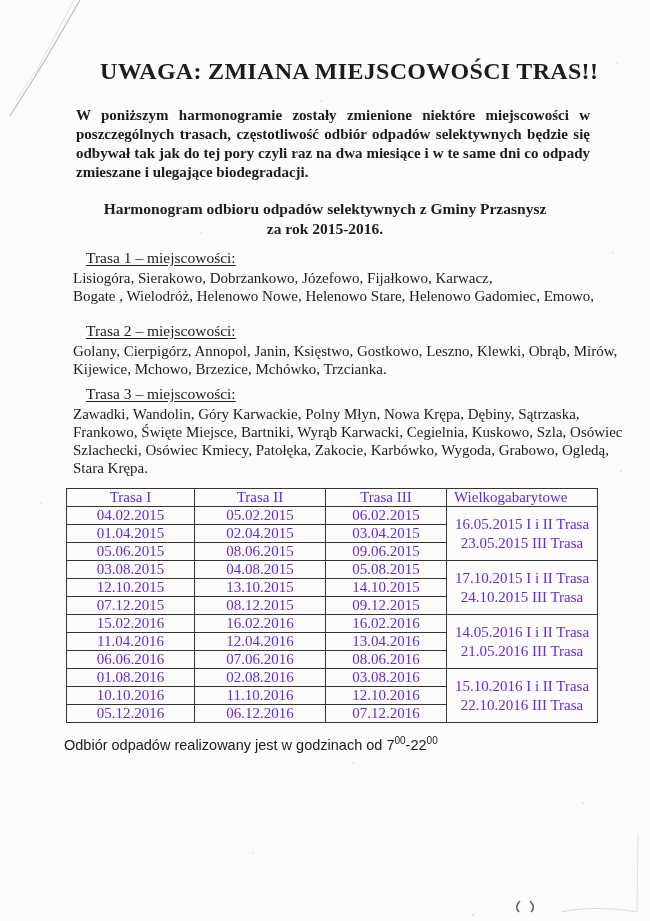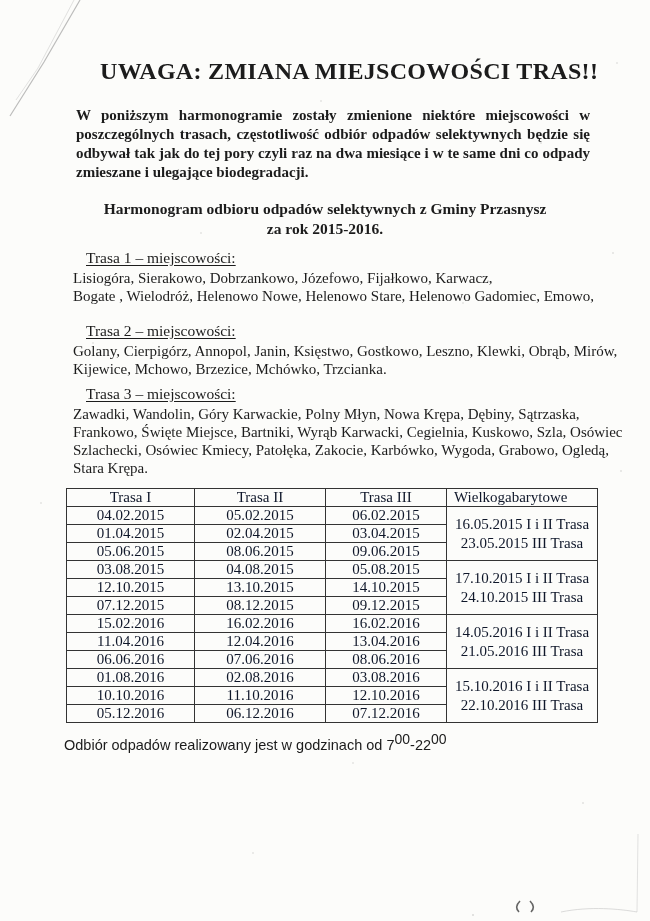--- a/index.html
+++ b/index.html
@@ -26,40 +26,40 @@
   .route-1{top:249px;} .route-2{top:322px;} .route-3{top:385px;}
   .route-heading{
     font-size:15.5px;text-decoration:underline;text-underline-offset:2px;
     margin-bottom:2px;
     margin-left:13px;
   }
   .route-line{white-space:nowrap;}
   table.schedule{
     position:absolute;left:66px;top:488px;
     border-collapse:collapse;table-layout:fixed;
-    font-size:15px;color:#0f172a;border-radius:26px;
+    font-size:15px;color:#6d28d9;border-radius:26px;
   }
   table.schedule td, table.schedule th{
     border:1px solid #333;height:16px;padding:0 2px;
     font-weight:normal;text-align:center;overflow:hidden;white-space:nowrap;
   }
   table.schedule col.c1{width:128px;}
   table.schedule col.c2{width:131px;}
   table.schedule col.c3{width:121px;}
   table.schedule col.c4{width:151px;}
   table.schedule th.bulky-header{text-align:left;padding-left:7px;}
   td.bulky-cell{vertical-align:middle;line-height:19px;}
   .footer-line{
     position:absolute;left:64px;
     font-family:"Liberation Sans", sans-serif;font-size:14.5px;color:#1b1b1b;
     white-space:nowrap;
   }
   .footer-hours{top:737px;}
   .footer-note{top:768px;font-weight:bold;}
-  .footer-line sup{font-size:14px;vertical-align:super;line-height:0;}
+  .footer-line sup{font-size:10px;vertical-align:super;line-height:0;}
   .artifacts{position:absolute;left:0;top:0;width:650px;height:921px;pointer-events:none;}
   .specks{
     position:absolute;left:0;top:0;width:2px;height:2px;background:transparent;
     box-shadow:
       320px 100px rgba(0,0,0,0.07), 540px 142px rgba(0,0,0,0.08),
       200px 232px rgba(0,0,0,0.07), 612px 252px rgba(0,0,0,0.08),
       92px 342px rgba(0,0,0,0.07),  462px 302px rgba(0,0,0,0.07),
       620px 470px rgba(0,0,0,0.08), 132px 622px rgba(0,0,0,0.07),
       352px 762px rgba(0,0,0,0.07), 582px 802px rgba(0,0,0,0.08),
       252px 852px rgba(0,0,0,0.07), 40px 502px rgba(0,0,0,0.07),

